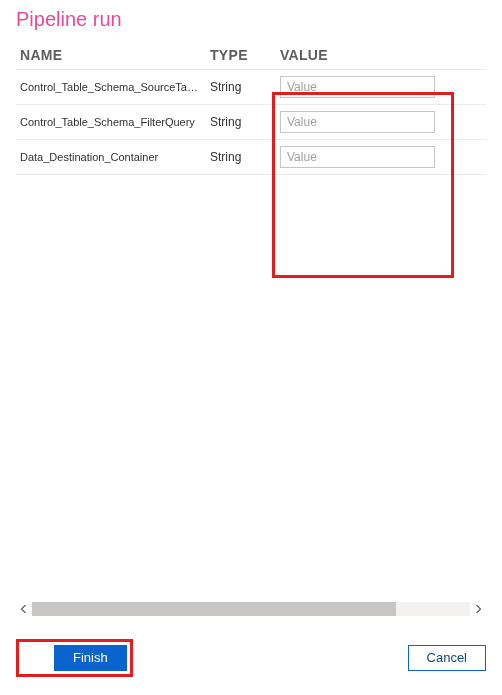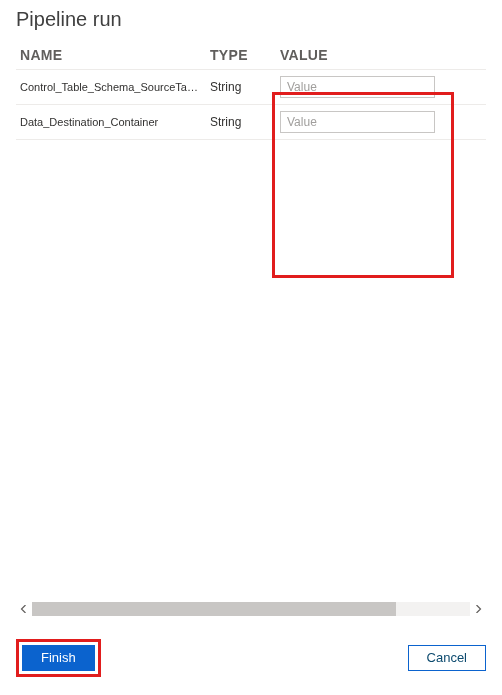--- a/index.html
+++ b/index.html
@@ -19,21 +19,21 @@
     }
     .page {
       padding: 8px 16px 0 16px;
       height: 100%;
       display: flex;
       flex-direction: column;
     }
     .title {
       font-size: 20px;
       font-weight: 400;
-      color: #404040;
+      color: #ec4899;
       margin-bottom: 10px;
     }
     .subtitle {
       font-size: 14px;
       font-weight: 400;
       color: #323130;
       margin-bottom: 14px;
     }
     .table-wrap {
       flex: 1;
@@ -148,20 +148,21 @@
       cursor: pointer;
       border: 1px solid transparent;
       min-width: 58px;
       height: 26px;
       line-height: 16px;
     }
     .btn-primary {
       background: #0b63ce;
       color: #fff;
       border-color: #0b63ce;
+      margin-left: 32px;
     }
     .btn-secondary {
       background: #fff;
       color: #0c4a6e;
       border: 1px solid #0b63ce;
     }
   </style>
 </head>
 <body>
 
@@ -178,20 +179,27 @@
       <thead>
         <tr>
           <th>NAME</th>
           <th>TYPE</th>
           <th>VALUE</th>
         </tr>
       </thead>
       <tbody>
         <tr>
           <td class="name-cell">Control_Table_Schema_SourceTableName</td>
+          <td>String</td>
+          <td>
+            <input class="value-input" type="text" placeholder="Value" style="">
+          </td>
+        </tr>
+        <tr>
+          <td class="name-cell">Control_Table_Schema_FilterQuery</td>
           <td>String</td>
           <td>
             <input class="value-input" type="text" placeholder="Value" style="">
           </td>
         </tr>
         <tr>
           <td class="name-cell">Data_Destination_Container</td>
           <td>String</td>
           <td>
             <input class="value-input" type="text" placeholder="Value" style="">

